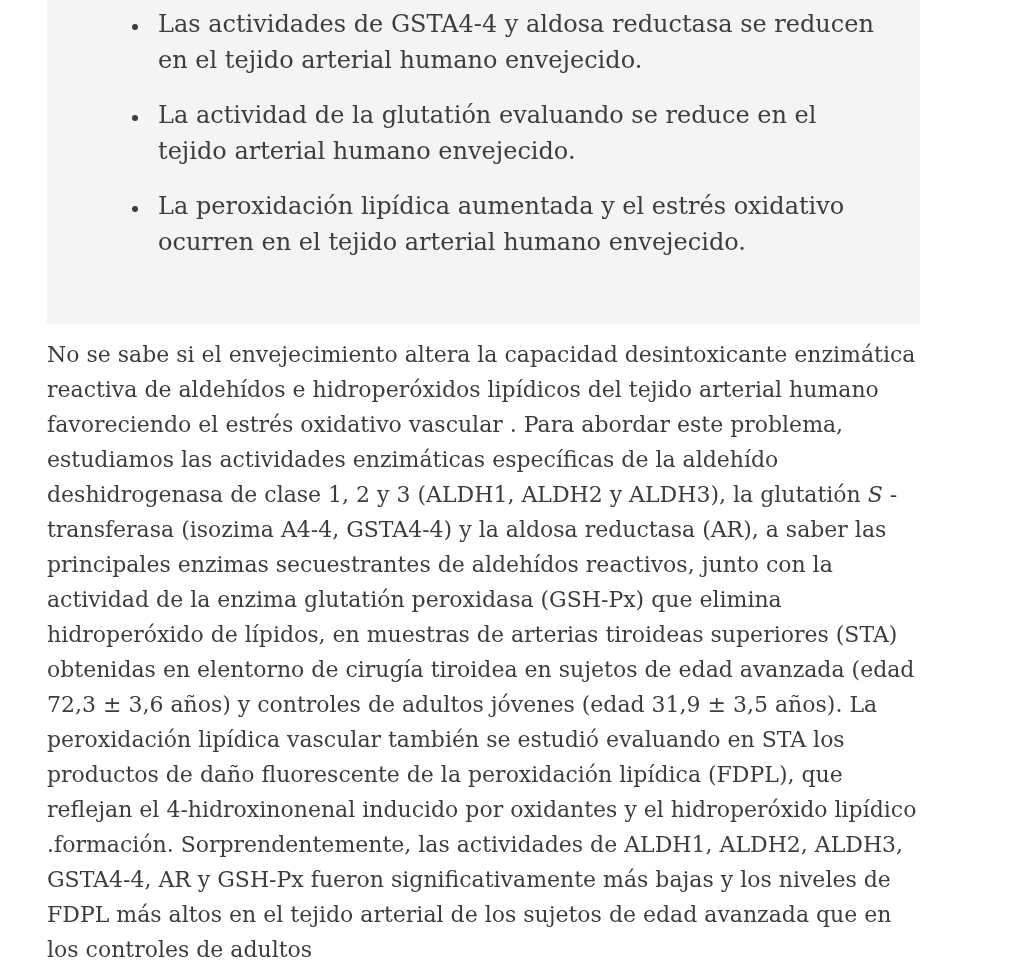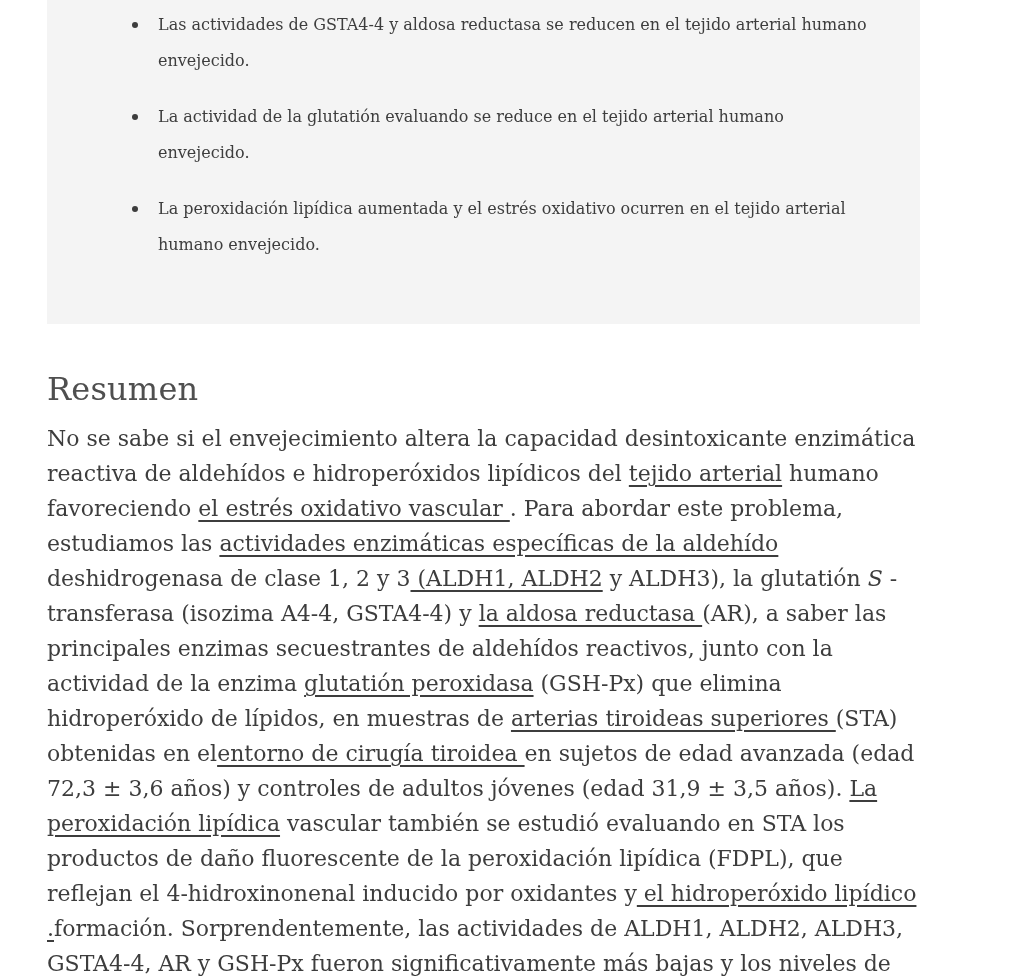--- a/index.html
+++ b/index.html
@@ -22,21 +22,21 @@
     height: 324px;
     background: var(--box-bg, #f4f4f4);
     padding: 6px 40px 0 0;
   }
   .highlights-list {
     margin: 0;
     padding: 0 0 0 103px;
     list-style: disc outside;
   }
   .highlights-list li {
-    font-size: 16px;
+    font-size: 24px;
     line-height: 36px;
     color: var(--text-color, #3d3d3d);
     padding-left: 8px;
     margin-bottom: 19px;
   }
   .highlights-list li::marker {
     color: var(--text-color, #3d3d3d);
     font-size: 18px;
   }
   .section-heading {
@@ -49,21 +49,20 @@
   .abstract {
     margin: 13px 47px 0 47px;
     width: 876px;
     font-size: 22px;
     line-height: 35px;
     color: var(--text-color, #3d3d3d);
     text-align: left;
   }
   .abstract .text-link {
     color: inherit;
-    text-decoration: underline;
     text-decoration-thickness: 1.5px;
     text-underline-offset: 4px;
     cursor: pointer;
   }
   .abstract .italic {
     font-style: italic;
   }
 </style>
 </head>
 <body>
@@ -71,17 +70,16 @@
 <div class="page">
 
   <div class="highlights-box">
     <ul class="highlights-list" id="highlights-list">
         <li>Las actividades de GSTA4-4 y aldosa reductasa se reducen en el tejido arterial humano envejecido.</li>
         <li>La actividad de la glutatión evaluando se reduce en el tejido arterial humano envejecido.</li>
         <li>La peroxidación lipídica aumentada y el estrés oxidativo ocurren en el tejido arterial humano envejecido.</li>
       </ul>
   </div>
 
-  <h2 class="section-heading">Resumen</h2>
 
   <p class="abstract" id="abstract"><span>No se sabe si el envejecimiento altera la capacidad desintoxicante enzimática reactiva de aldehídos e hidroperóxidos lipídicos del </span><a class="text-link">tejido arterial</a><span> humano favoreciendo </span><a class="text-link">el estrés oxidativo vascular </a><span>. Para abordar este problema, estudiamos las </span><a class="text-link">actividades enzimáticas específicas de la aldehído</a><span> deshidrogenasa de clase 1, 2 y 3</span><a class="text-link"> (ALDH1, ALDH2</a><span> y ALDH3), la glutatión </span><span class="italic">S</span><span> -transferasa (isozima A4-4, GSTA4-4) y </span><a class="text-link">la aldosa reductasa </a><span>(AR), a saber las principales enzimas secuestrantes de aldehídos reactivos, junto con la actividad de la enzima </span><a class="text-link">glutatión peroxidasa</a><span> (GSH-Px) que elimina hidroperóxido de lípidos, en muestras de </span><a class="text-link">arterias tiroideas superiores </a><span>(STA) obtenidas en el</span><a class="text-link">entorno de cirugía tiroidea </a><span>en sujetos de edad avanzada (edad 72,3 ± 3,6 años) y controles de adultos jóvenes (edad 31,9 ± 3,5 años). </span><a class="text-link">La peroxidación lipídica</a><span> vascular también se estudió evaluando en STA los productos de daño fluorescente de la peroxidación lipídica (FDPL), que reflejan el 4-hidroxinonenal inducido por oxidantes y</span><a class="text-link"> el hidroperóxido lipídico .</a><span>formación. Sorprendentemente, las actividades de ALDH1, ALDH2, ALDH3, GSTA4-4, AR y GSH-Px fueron significativamente más bajas y los niveles de FDPL más altos en el tejido arterial de los sujetos de edad avanzada que en los controles de adultos</span></p>
 
 </div>
 
 </body></html>

